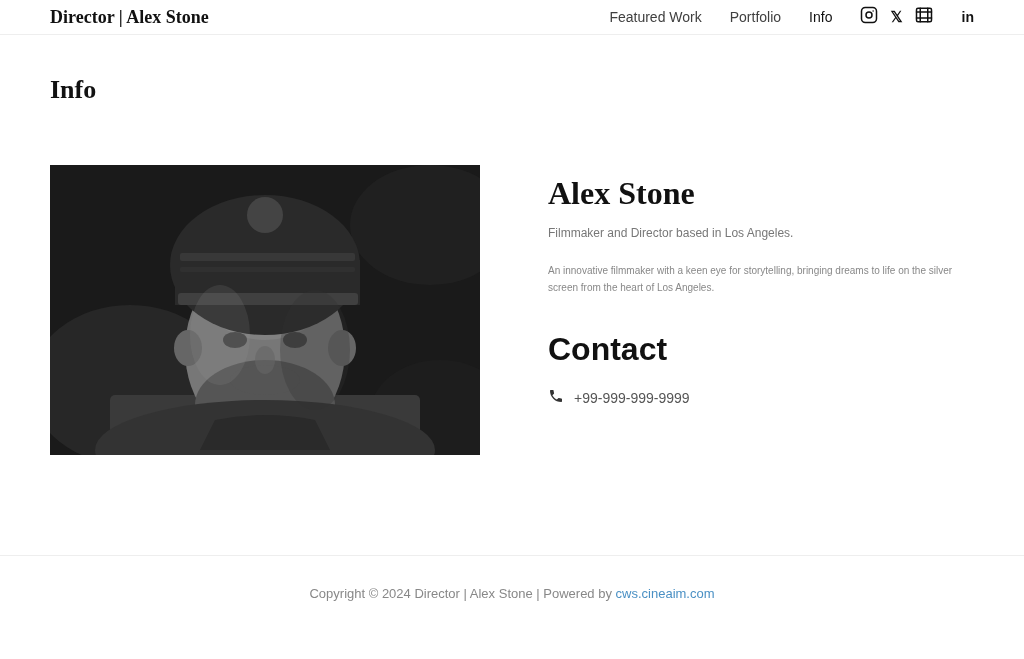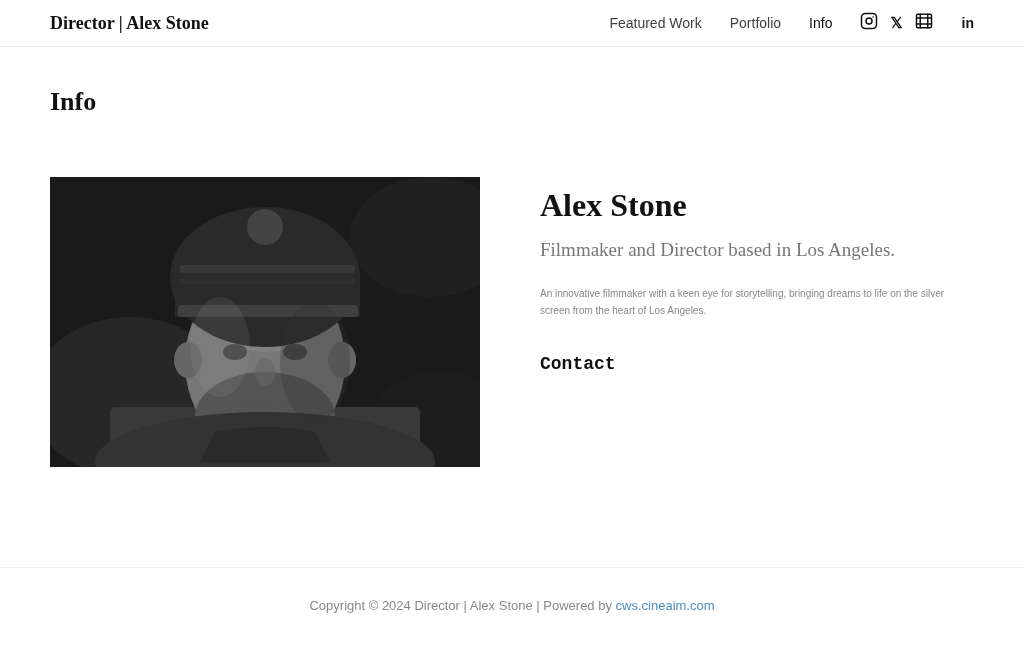--- a/index.html
+++ b/index.html
@@ -15,21 +15,21 @@
       width: 1024px;
       min-height: 659px;
       overflow-x: hidden;
     }
 
     
     header {
       display: flex;
       align-items: center;
       justify-content: space-between;
-      padding: 12px 50px;
+      padding: 6px 50px;
       border-bottom: 1px solid #eee;
     }
 
     .site-title {
       font-size: 18px;
       font-weight: 700;
       color: #111;
       font-family: Georgia, serif;
     }
 
@@ -90,52 +90,53 @@
       height: 290px;
       background: #222;
       overflow: hidden;
       position: relative;
     }
 
     
     .profile-info {
       flex: 1;
       padding-top: 10px;
+      margin-left: 8px;
     }
 
     .profile-name {
       font-size: 32px;
       font-weight: 700;
       color: #111;
       font-family: Georgia, serif;
       margin-bottom: 12px;
     }
 
     .profile-tagline {
-      font-size: 19px;
+      font-size: 12px;
       color: #777;
-      font-family: Liberation Serif, serif;
+      font-family: Liberation Sans, sans-serif;
       margin-bottom: 20px;
       line-height: 1.5;
     }
 
     .profile-bio {
       font-size: 10px;
       color: #888;
       font-family: Arial, sans-serif;
       line-height: 1.7;
       margin-bottom: 35px;
       max-width: 440px;
     }
 
     .contact-heading {
-      font-size: 18px;
-      font-weight: 700;
-      color: #111;
-      font-family: Liberation Mono, monospace;
+      font-size: 32px;
+      font-weight: 700;
+      color: #111;
+      font-family: Liberation Sans, sans-serif;
       margin-bottom: 20px;
     }
 
     .contact-item {
       display: flex;
       align-items: center;
       gap: 10px;
       margin-bottom: 12px;
       font-size: 14px;
       font-family: Arial, sans-serif;
@@ -261,20 +262,28 @@
       </svg>
     </div>
 
     <div class="profile-info">
       <h2 class="profile-name">Alex Stone</h2>
       <p class="profile-tagline">Filmmaker and Director based in Los Angeles.</p>
       <p class="profile-bio">An innovative filmmaker with a keen eye for storytelling, bringing dreams to life on the silver screen from the heart of Los Angeles.</p>
 
       <h3 class="contact-heading">Contact</h3>
 
+      <div class="contact-item">
+        <span class="contact-icon">
+          <svg width="16" height="16" viewBox="0 0 24 24" fill="#333" xmlns="http://www.w3.org/2000/svg">
+            <path d="M6.6 10.8c1.4 2.8 3.8 5.1 6.6 6.6l2.2-2.2c.3-.3.7-.4 1-.2 1.1.4 2.3.6 3.6.6.6 0 1 .4 1 1V20c0 .6-.4 1-1 1-9.4 0-17-7.6-17-17 0-.6.4-1 1-1h3.5c.6 0 1 .4 1 1 0 1.3.2 2.5.6 3.6.1.3 0 .7-.2 1L6.6 10.8z"></path>
+          </svg>
+        </span>
+        <span>+99-999-999-9999</span>
+      </div>
 
     </div>
   </div>
 </main>
 
 <footer>
   <span>Copyright © 2024 Director | Alex Stone | Powered by </span><a href="#">cws.cineaim.com</a>
 </footer>
 
 </body></html>

